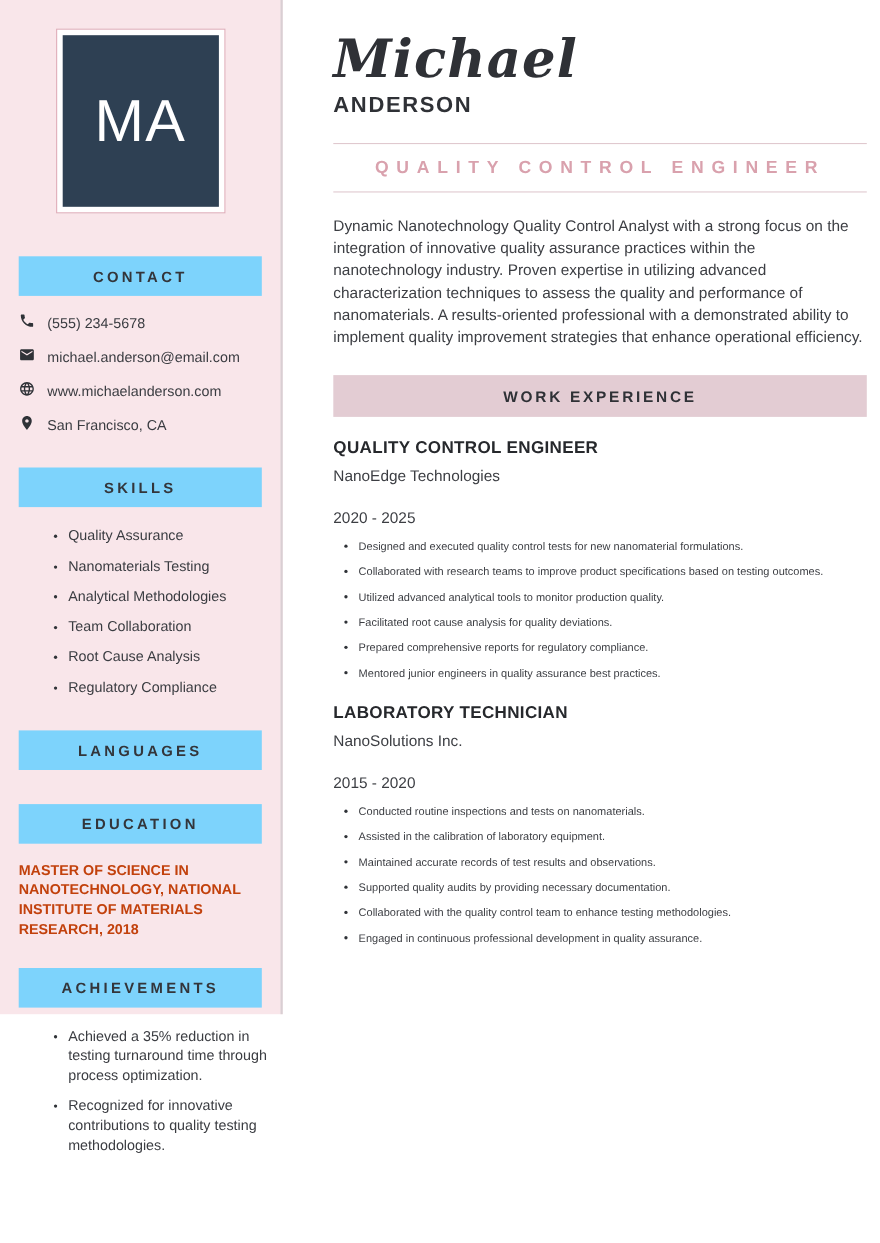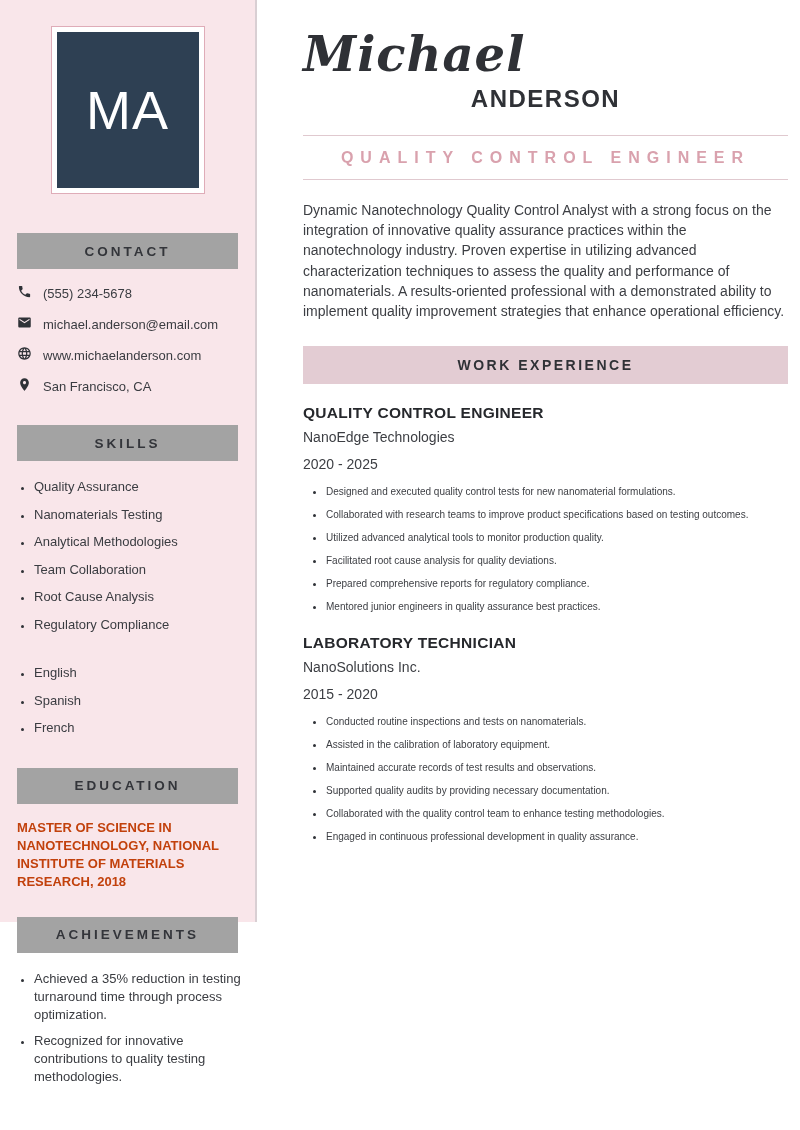--- a/index.html
+++ b/index.html
@@ -32,21 +32,21 @@
     background: #2e4053;
     display: flex; align-items: center; justify-content: center;
   }
   .monogram-text {
     color: #ffffff;
     font-size: 54px;
     letter-spacing: 1px;
   }
   .side-section-header {
     margin: 0 17px; height: 36px;
-    background: #a3a3a3;
+    background: #7dd3fc;
     display: flex; align-items: center; justify-content: center;
     font-size: 13.5px; font-weight: bold; letter-spacing: 3px;
     color: #33353a;
   }
   .sec-contact { margin-top: 39px; }
   .sec-skills { margin-top: 30px; }
   .sec-languages { margin-top: 31px; }
   .sec-education { margin-top: 31px; }
   .sec-achievements { margin-top: 26px; }
 
@@ -56,21 +56,21 @@
     margin-bottom: 13px;
     font-size: 13px; color: #3a3c41; text-align: center;
   }
   .contact-item svg { width: 15px; height: 15px; flex: none; fill: #2f3237; }
 
   .side-list {
     margin: 17px 0 0; padding-left: 34px;
     font-size: 13px; color: #3a3c41;
     list-style: disc;
   }
-  .side-list li { margin-bottom: 10px; line-height: 1.35; }
+  .side-list li { margin-bottom: 10px; line-height: 1.35; margin-left: 28px; }
   .side-list li::marker { color: #2f3237; font-size: 11px; }
 
   .education-text {
     margin: 15px 17px 0;
     font-size: 13px; font-weight: bold;
     color: #c2410c; line-height: 1.38;
   }
   .ach-list li { margin-bottom: 9px; line-height: 1.38; }
 
   
@@ -80,24 +80,23 @@
     padding: 28px 29px 0 27px;
     background: #ffffff;
   }
   .name-script {
     font-family: "DejaVu Serif", serif;
     font-style: italic; font-weight: bold;
     font-size: 48px; line-height: 1.1;
     color: #2f3136; letter-spacing: 1px;
   }
   .name-surname {
-    font-size: 24px; font-weight: bold;
+    font-size: 20px; font-weight: bold;
     letter-spacing: 1.5px; color: #2f3136;
     margin-top: 4px;
-    text-align: center;
   }
   .role-block {
     margin-top: 22px;
     border-top: 1px solid #e0c9cf;
     border-bottom: 1px solid #e0c9cf;
     padding: 13px 0 12px;
     text-align: center;
   }
   .role-text {
     color: #d9a1ad; font-weight: bold;
@@ -114,21 +113,21 @@
     display: flex; align-items: center; justify-content: center;
     font-weight: bold; letter-spacing: 2.5px;
     font-size: 14px; color: #2f3136;
   }
   .job { margin-top: 20px; }
   .job-title {
     font-size: 15.5px; font-weight: bold;
     color: #26282c; letter-spacing: 0.3px;
   }
   .job-company { font-size: 14px; color: #3c3e43; margin-top: 7px; }
-  .job-dates { font-size: 14px; color: #3c3e43; margin-top: 11px; }
+  .job-dates { font-size: 14px; color: #3c3e43; margin-top: 22px; }
   .job-bullets {
     margin: 12px 0 0; padding-left: 23px;
     font-size: 10px; color: #3c3e43;
     list-style: disc;
   }
   .job-bullets li { margin-bottom: 8px; line-height: 1.4; }
   .job-bullets li::marker { color: #2f3237; font-size: 11px; }
 </style>
 </head>
 <body>
@@ -178,26 +177,21 @@
     <li>Quality Assurance</li>
         <li>Nanomaterials Testing</li>
         <li>Analytical Methodologies</li>
         <li>Team Collaboration</li>
         <li>Root Cause Analysis</li>
         <li>Regulatory Compliance</li>
       </ul>
   </div>
 
   <div class="side-section sec-languages">
-    <ul class="side-list">
-
-    <li>English</li>
-        <li>Spanish</li>
-        <li>French</li>
-      </ul>
+    <div class="side-section-header">LANGUAGES</div>
   </div>
 
   <div class="side-section sec-education">
     <div class="side-section-header">EDUCATION</div>
     <div class="education-text">MASTER OF SCIENCE IN NANOTECHNOLOGY, NATIONAL INSTITUTE OF MATERIALS RESEARCH, 2018</div>
   </div>
 
   <div class="side-section sec-achievements">
     <div class="side-section-header">ACHIEVEMENTS</div>
     <ul class="side-list ach-list">

